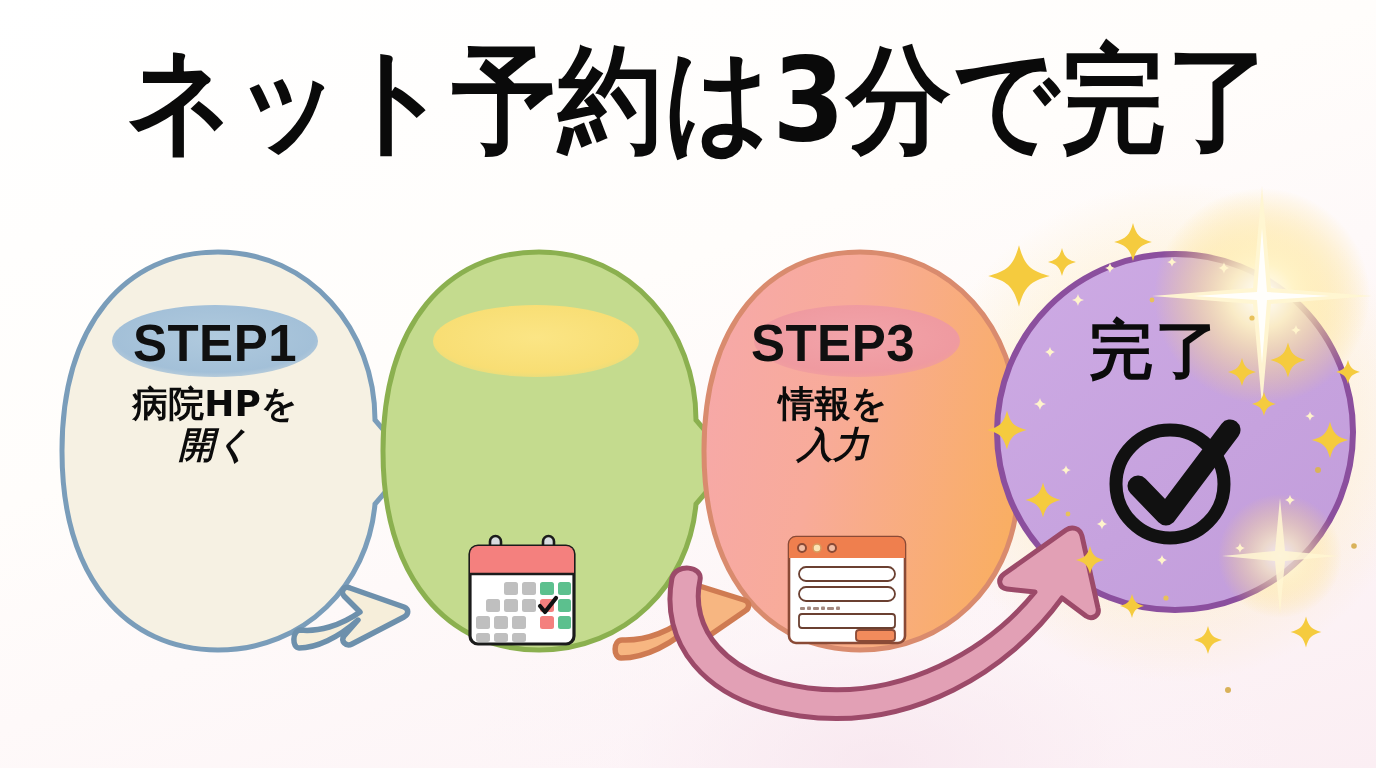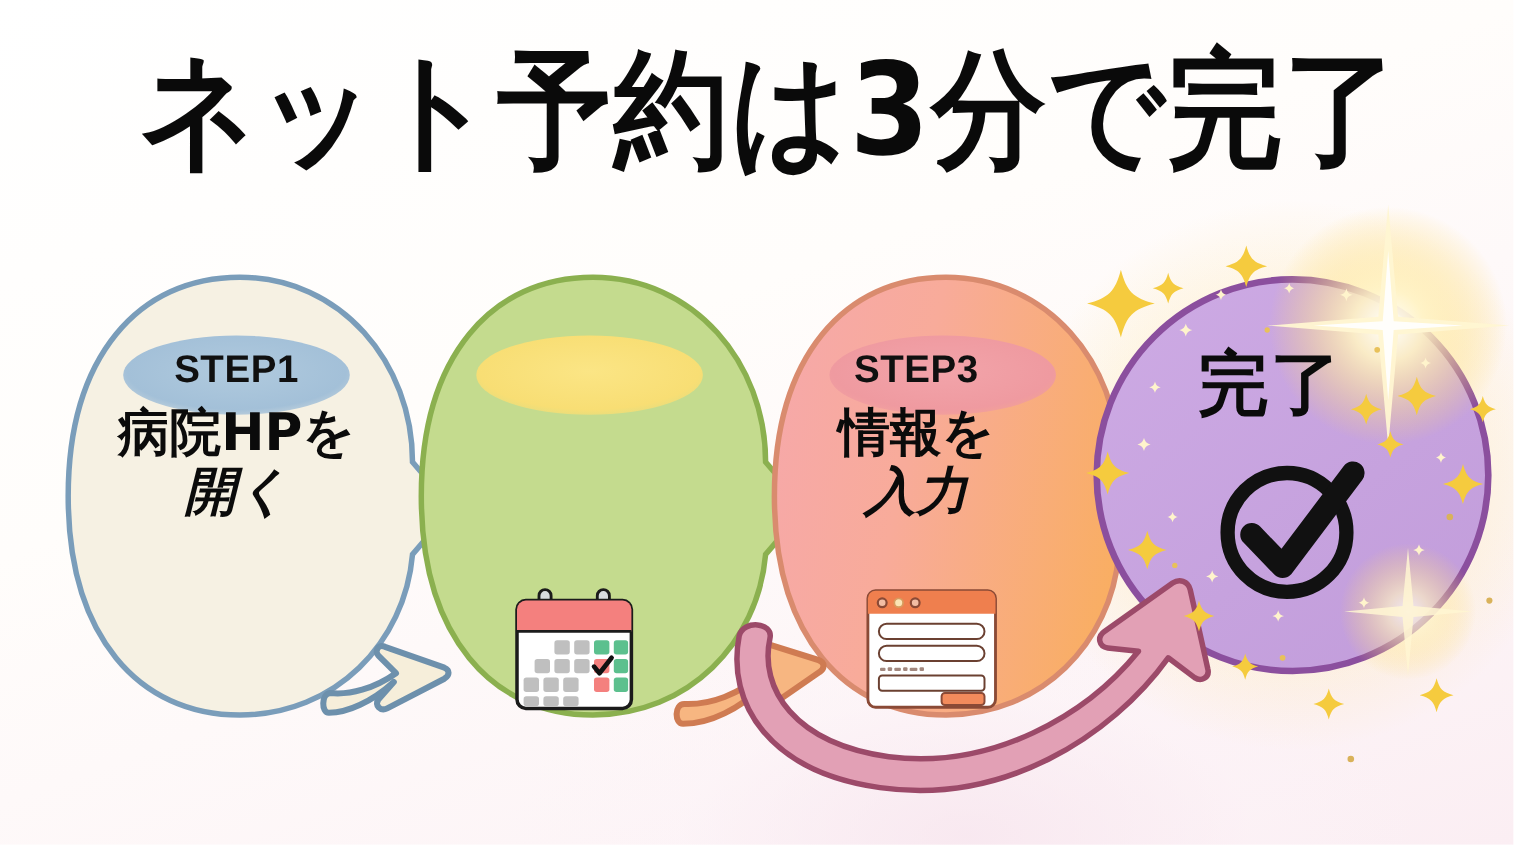--- a/index.html
+++ b/index.html
@@ -57,30 +57,30 @@
 
   
   .step-text {
     position: absolute;
     z-index: 14;
     text-align: center;
     pointer-events: none;
   }
   .step-badge-label {
     font-family: "Liberation Sans", "DejaVu Sans", sans-serif;
-    font-size: 35px;
+    font-size: 51px;
     font-weight: 700;
     color: #101010;
     letter-spacing: 0.5px;
     line-height: 1;
   }
   .step-caption {
     margin-top: 14px;
     font-family: "DejaVu Sans", "Liberation Sans", sans-serif;
-    font-size: 47px;
+    font-size: 36px;
     font-weight: 700;
     color: #0b0b0b;
     line-height: 1.14;
     letter-spacing: 0px;
   }
   .step-caption .l2 { display: block; font-style: italic; }
 
   .done-text {
     position: absolute;
     z-index: 22;

